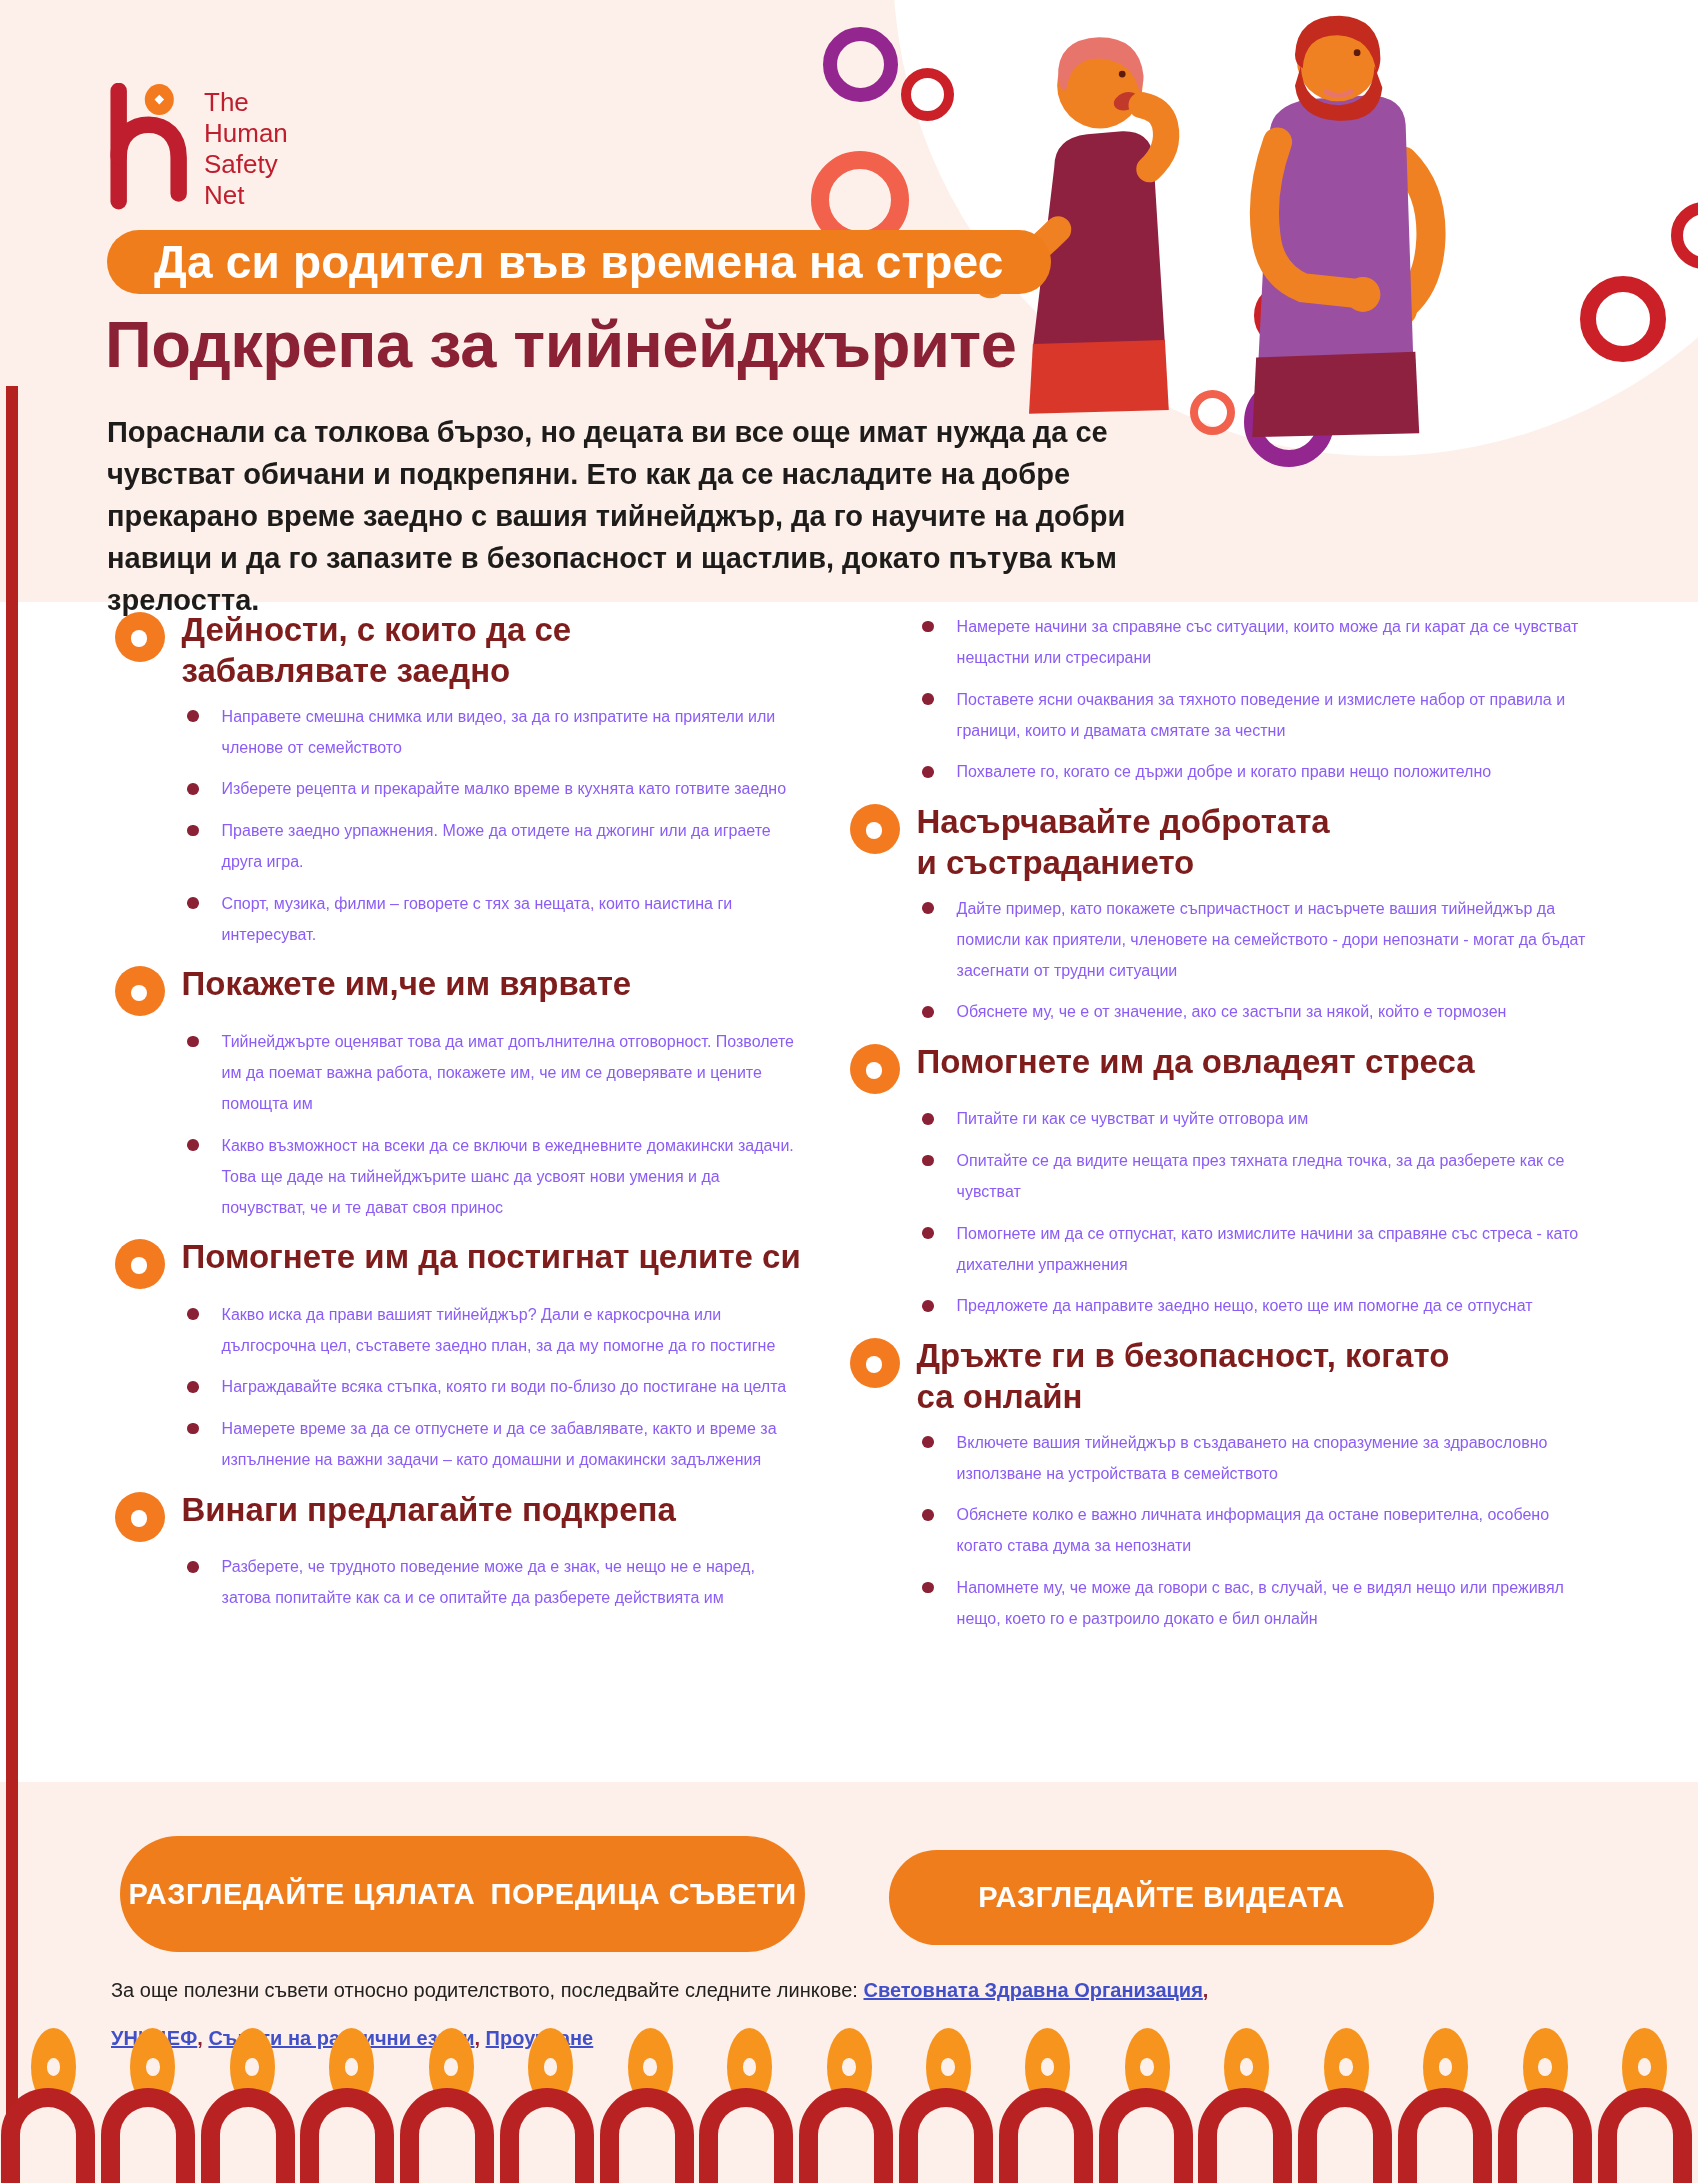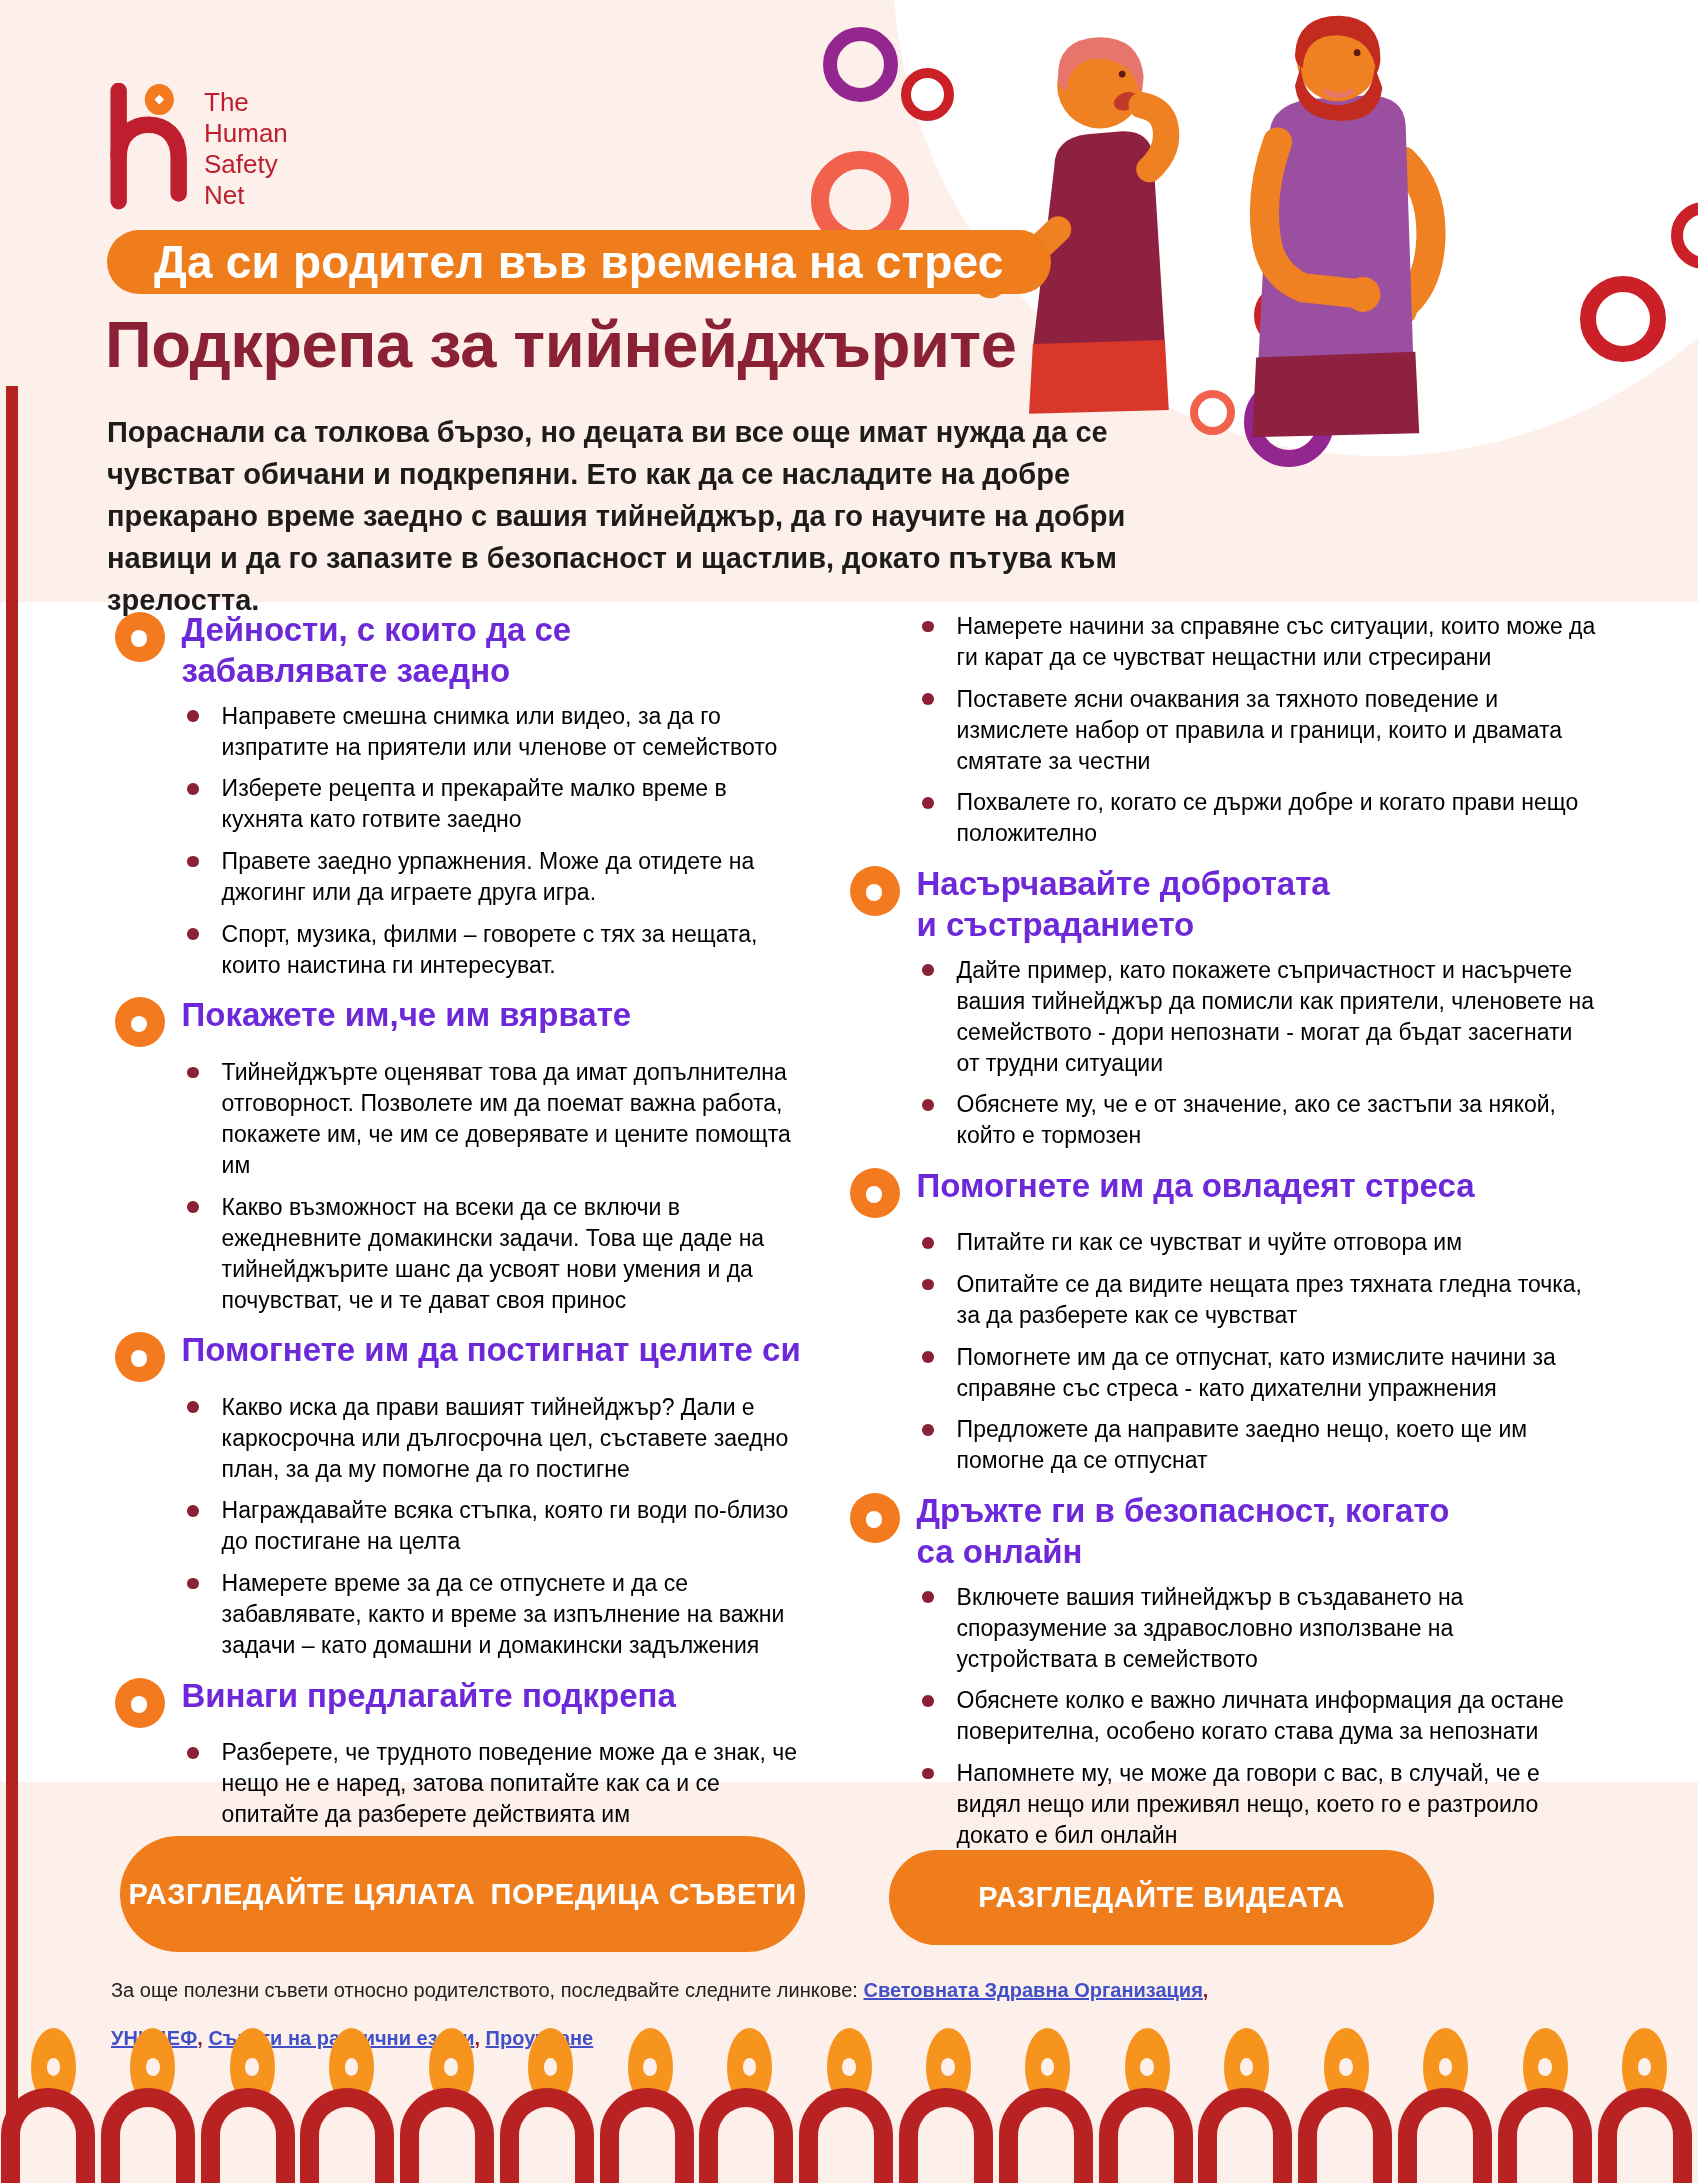--- a/index.html
+++ b/index.html
@@ -23,23 +23,23 @@
   .title{position:absolute;left:105px;top:307px;margin:0;font-size:65px;font-weight:bold;color:#8A2134;letter-spacing:-0.5px;}
   .intro{position:absolute;left:107px;top:411px;width:1116px;margin:0;font-size:29px;line-height:42px;color:#1d1c1a;font-weight:600;}
   
   .col{position:absolute;top:609px;}
   .col-left{left:115px;width:691px;}
   .col-right{left:850px;width:749px;}
   .topic{margin-bottom:13.6px;}
   .topic-head{display:flex;gap:16.5px;margin-bottom:7.8px;}
   .donut{flex:none;width:50px;height:50px;background:#F47A20;border-radius:50%;position:relative;margin-top:2.9px;}
   .donut::after{content:"";position:absolute;left:15.5px;top:18.4px;width:16.5px;height:16.5px;background:#ffffff;border-radius:50%;}
-  .topic-title{margin:0;font-size:33px;line-height:41px;font-weight:bold;color:#6d28d9;white-space:pre-line;}
+  .topic-title{margin:0;font-size:33px;line-height:41px;font-weight:bold;color:#7f1d1d;white-space:pre-line;}
   .bullets{list-style:none;margin:0;padding:1.9px 0 0 72px;}
-  .bullet{display:flex;margin-bottom:10.7px;font-size:23px;line-height:31px;color:#000000;}
+  .bullet{display:flex;margin-bottom:10.7px;font-size:16px;line-height:31px;color:#8b5cf6;}
   .bdot{flex:none;width:11.6px;height:11.6px;border-radius:50%;background:#8A2134;margin:9.7px 23px 0 0;}
   
   .btn{border:none;cursor:pointer;background:#F07D1C;color:#ffffff;font-family:inherit;font-weight:bold;letter-spacing:0.5px;}
   .btn1{position:absolute;left:120px;top:1836px;width:685px;height:116px;border-radius:58px;
         font-size:29px;display:flex;flex-direction:row;align-items:center;justify-content:center;gap:15.5px;}
   .btn2{position:absolute;left:889px;top:1850px;width:545px;height:95px;border-radius:49px;font-size:29px;}
   
   .footer{position:absolute;left:107px;top:1962px;width:1111px;margin:4px;font-size:20px;line-height:48px;color:#22211f;}
   .flink{color:#4150C9;font-weight:bold;text-decoration:underline;}
   .fsep{color:#8A2134;font-weight:bold;}

